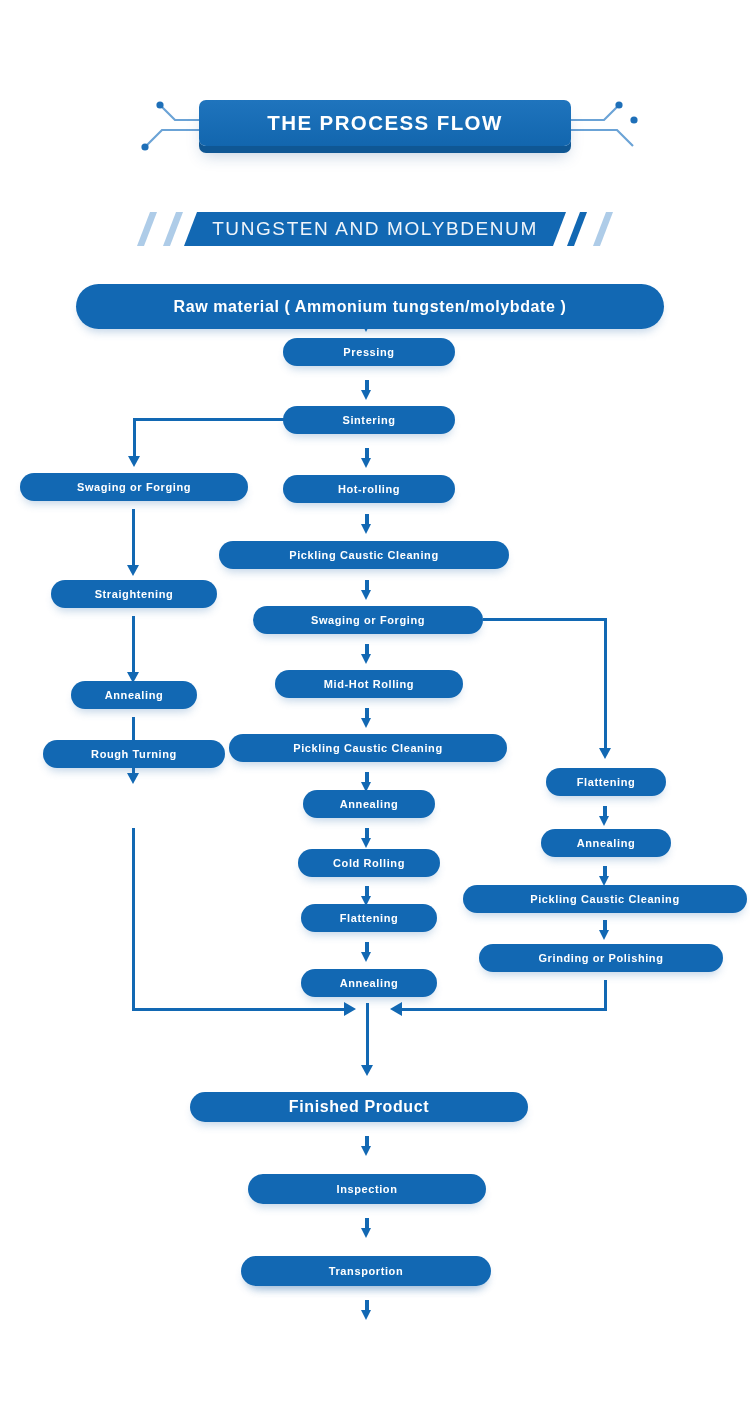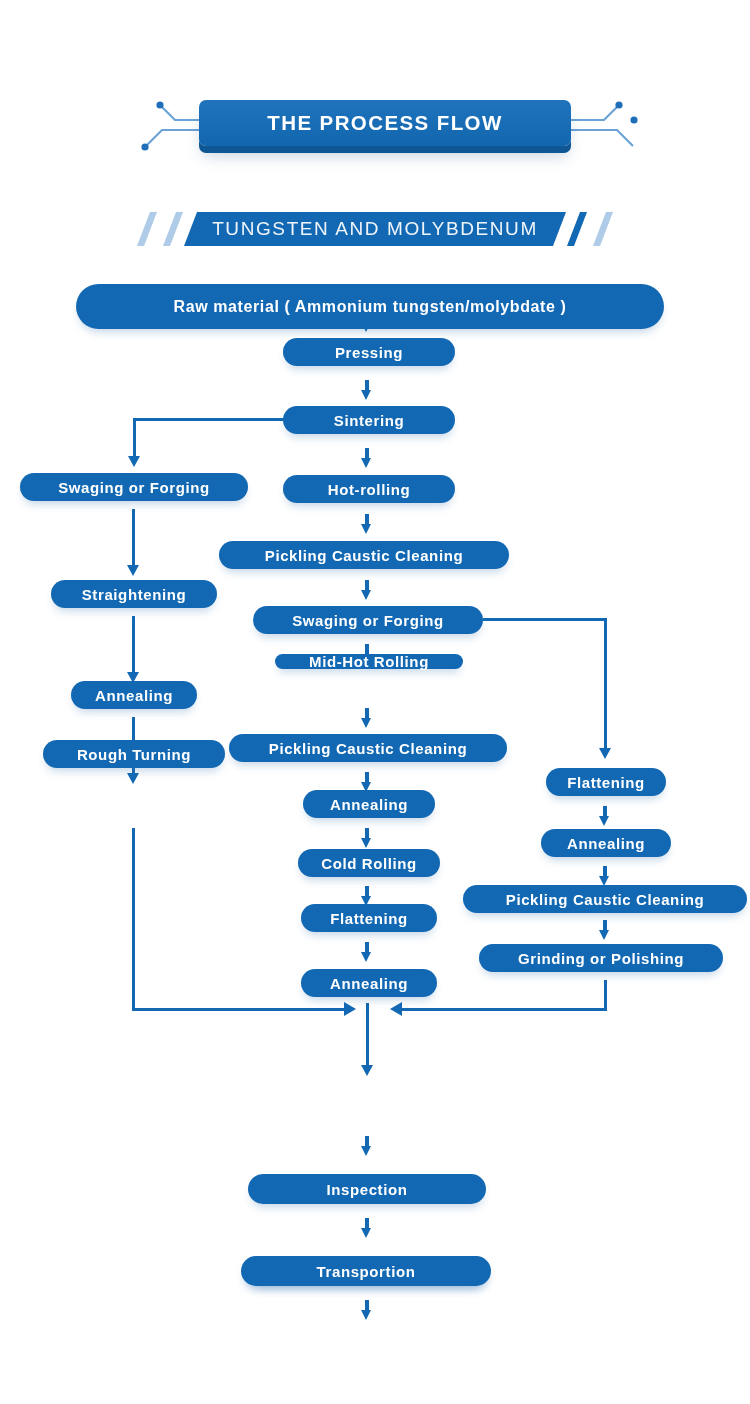--- a/index.html
+++ b/index.html
@@ -44,21 +44,21 @@
     -webkit-clip-path:polygon(13px 0,100% 0,calc(100% - 13px) 100%,0 100%);
     clip-path:polygon(13px 0,100% 0,calc(100% - 13px) 100%,0 100%);}
 
   
   .node{
     position:absolute;
     background:#1268b3;
     color:#ffffff;
     border-radius:999px;
     display:flex;align-items:center;justify-content:center;
-    font-size:15px;font-weight:bold;letter-spacing:.6px;
+    font-size:11px;font-weight:bold;letter-spacing:.6px;
     white-space:nowrap;
     box-shadow:0 6px 9px -3px rgba(60,120,180,.30);
     box-sizing:border-box;
     padding:0 10px;
   }
   .node.wide{font-size:16px;}
 
   
   .vline{position:absolute;background:#1268b3;width:3px;}
   .hline{position:absolute;background:#1268b3;height:3px;}
@@ -201,21 +201,21 @@
 
   <div class="hline" style="left:483px;top:618px;width:124px;"></div>
   <div class="vline" style="left:604px;top:618px;height:132px;"></div>
   <div class="arr down" style="left:599px;top:748px;"></div>
 
   <div class="sarrow" style="left:361px;top:644px;width:11px;height:22px;">
     <div class="stem"></div>
       <div class="head"></div>
   </div>
 
-  <div class="node" style="left:275px;top:654px;width:188px;height:15px;">
+  <div class="node" style="left:275px;top:670px;width:188px;height:28px;">
     <span>Mid-Hot Rolling</span>
   </div>
 
   <div class="sarrow" style="left:361px;top:708px;width:11px;height:22px;">
     <div class="stem"></div>
       <div class="head"></div>
   </div>
 
   <div class="node" style="left:229px;top:734px;width:278px;height:28px;">
     <span>Pickling Caustic Cleaning</span>
@@ -288,20 +288,23 @@
   </div>
 
   <div class="node" style="left:479px;top:944px;width:244px;height:28px;">
     <span>Grinding or Polishing</span>
   </div>
 
   <div class="vline" style="left:604px;top:980px;height:31px;"></div>
   <div class="hline" style="left:402px;top:1008px;width:205px;"></div>
   <div class="arr left" style="left:390px;top:1002px;"></div>
 
+  <div class="node wide" style="left:190px;top:1092px;width:338px;height:30px;">
+    <span>Finished Product</span>
+  </div>
 
   <div class="sarrow" style="left:361px;top:1136px;width:11px;height:22px;">
     <div class="stem"></div>
       <div class="head"></div>
   </div>
 
   <div class="node" style="left:248px;top:1174px;width:238px;height:30px;">
     <span>Inspection</span>
   </div>
 

